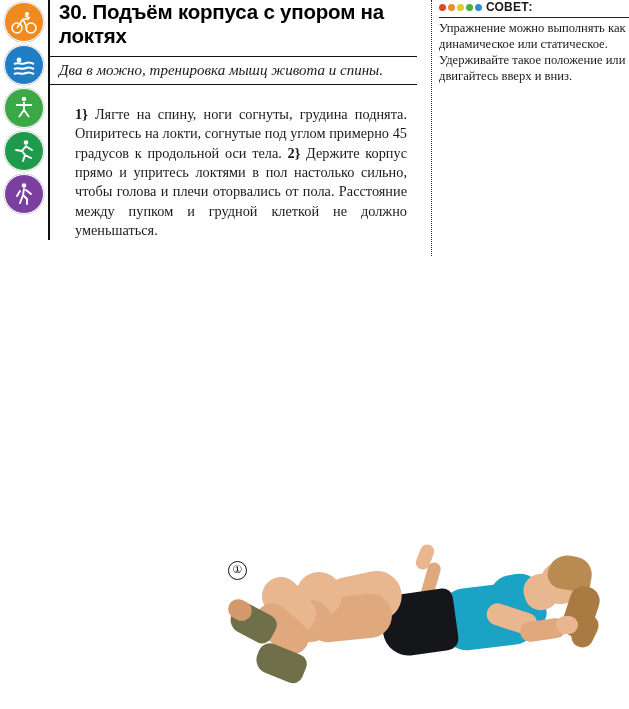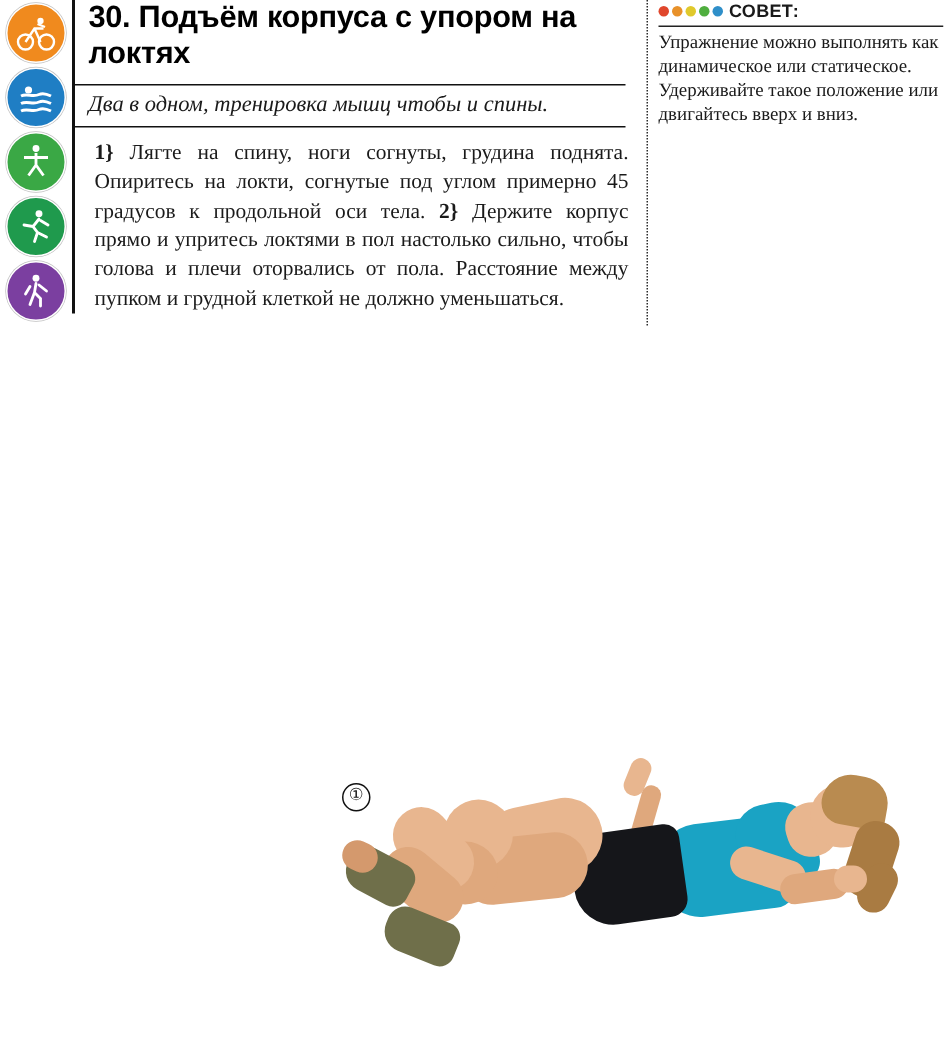--- a/index.html
+++ b/index.html
@@ -93,21 +93,21 @@
   }
   .body-block:before {
     content: "";
     position: absolute;
     left: 0; right: 6px; top: 0;
     border-top: 1.5px solid #111;
   }
   .body-text {
     font-size: 14.3px;
     line-height: 1.35;
-    margin: 4px;
+    margin: 16px;
     text-align: justify;
   }
   .step-num {
     font-weight: bold;
   }
 
   
   .tip-col {
     width: 198px;
     flex: 0 0 198px;
@@ -222,21 +222,21 @@
         <path d="M14 9 L13 15 L10 23 M13 15 L17 19 L17 24 M10 11 L7 16 M16 10 L21 14" stroke="#fff" stroke-width="1.9" fill="none" stroke-linecap="round"></path>
       </svg>
     </div>
   </div>
 
   <div class="main-col">
     <div class="title-block">
       <h1 class="title">30. Подъём корпуса с упором на локтях</h1>
     </div>
     <div class="subtitle-block">
-      <p class="subtitle">Два в одном, тренировка мышц чтобы и спины.</p>
+      <p class="subtitle">Два в можно, тренировка мышц живота и спины.</p>
     </div>
     <div class="body-block">
       <p class="body-text"><span class="step-num">1}</span>
         <span>Лягте на спину, ноги согнуты, грудина поднята. Опиритесь на локти, согнутые под углом примерно 45 градусов к продольной оси тела.</span>
         <span class="step-num">2}</span>
         <span>Держите корпус прямо и упритесь локтями в пол настолько сильно, чтобы голова и плечи оторвались от пола. Расстояние между пупком и грудной клеткой не должно уменьшаться.</span>
       </p>
     </div>
   </div>
 

